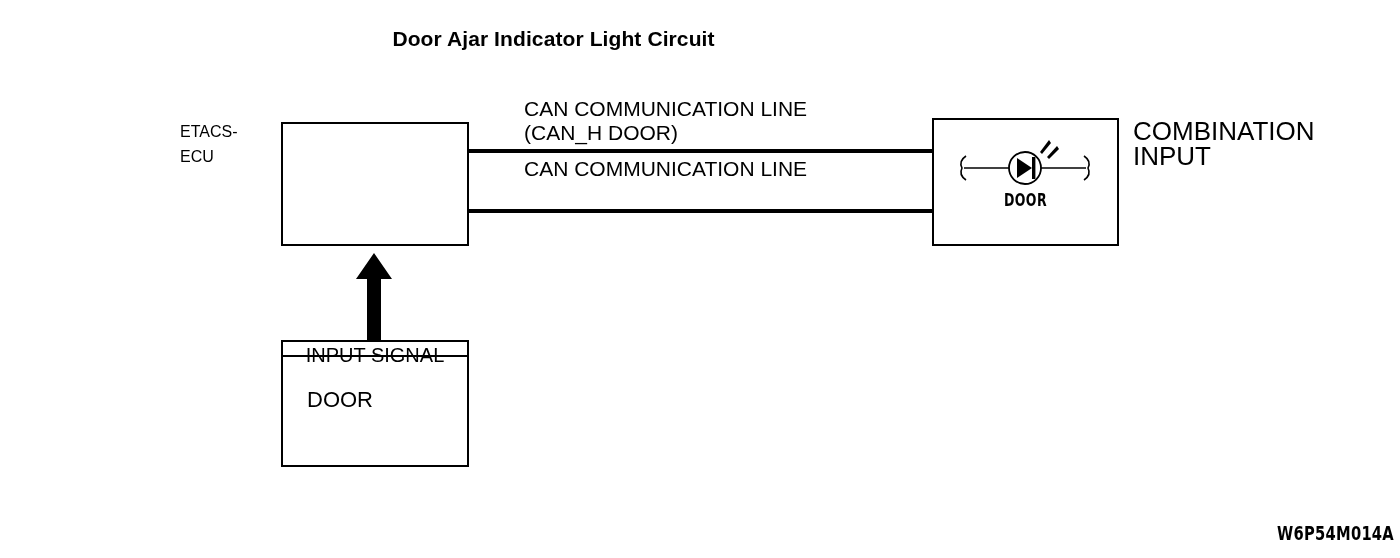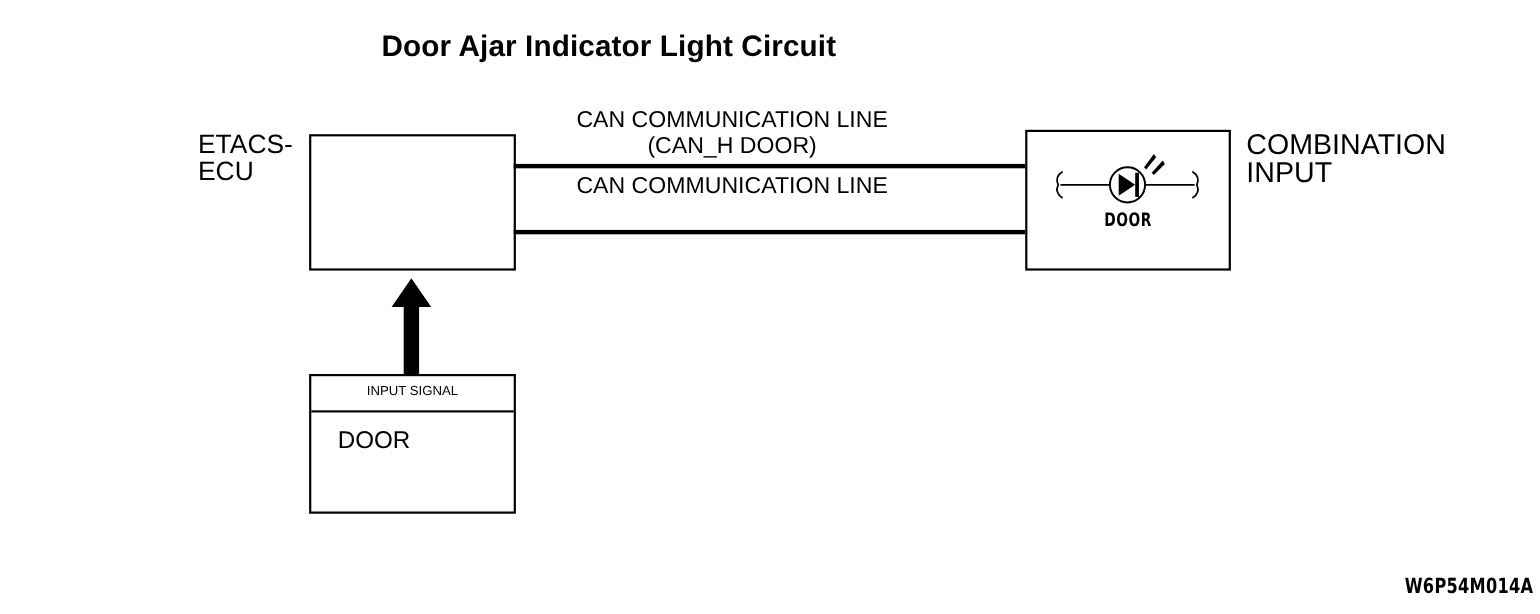--- a/index.html
+++ b/index.html
@@ -17,21 +17,21 @@
     color: #000000;
   }
 
   
   #title {
     position: absolute;
     left: 0;
     top: 27px;
     width: 1107px;
     text-align: center;
-    font-size: 27px;
+    font-size: 21px;
     font-weight: bold;
     letter-spacing: 0.1px;
     white-space: nowrap;
   }
 
   
   .unit-box {
     position: absolute;
     box-sizing: border-box;
     border: 2px solid #000000;
@@ -45,21 +45,21 @@
     width: 188px;
     height: 124px;
   }
 
   
   #ecu-label {
     position: absolute;
     left: 180px;
     top: 119px;
     width: 105px;
-    font-size: 24px;
+    font-size: 16px;
     line-height: 25px;
     text-align: left;
     white-space: nowrap;
   }
 
   
   .can-wire {
     position: absolute;
     left: 467px;
     width: 467px;
@@ -68,21 +68,20 @@
   }
   #can-h-wire { top: 149px; }
   #can-l-wire { top: 209px; }
 
   .can-label {
     position: absolute;
     left: 524px;
     font-size: 21px;
     line-height: 24px;
     white-space: nowrap;
-    text-align: center;
   }
   #can-h-label { top: 97px; }
   #can-l-label { top: 157px; }
 
   
   #meter-box {
     left: 932px;
     top: 118px;
     width: 187px;
     height: 128px;
@@ -132,25 +131,25 @@
     left: 281px;
     top: 340px;
     width: 188px;
     height: 127px;
   }
   #input-box-header {
     position: absolute;
     left: 0;
     top: 0;
     width: 100%;
-    height: 33px;
+    height: 15px;
     box-sizing: border-box;
     border-bottom: 2px solid #000000;
     text-align: center;
-    font-size: 12px;
+    font-size: 20px;
     line-height: 26px;
     white-space: nowrap;
   }
   #input-box-body {
     position: absolute;
     left: 24px;
     top: 44px;
     font-size: 22px;
     line-height: 27px;
     text-align: left;

